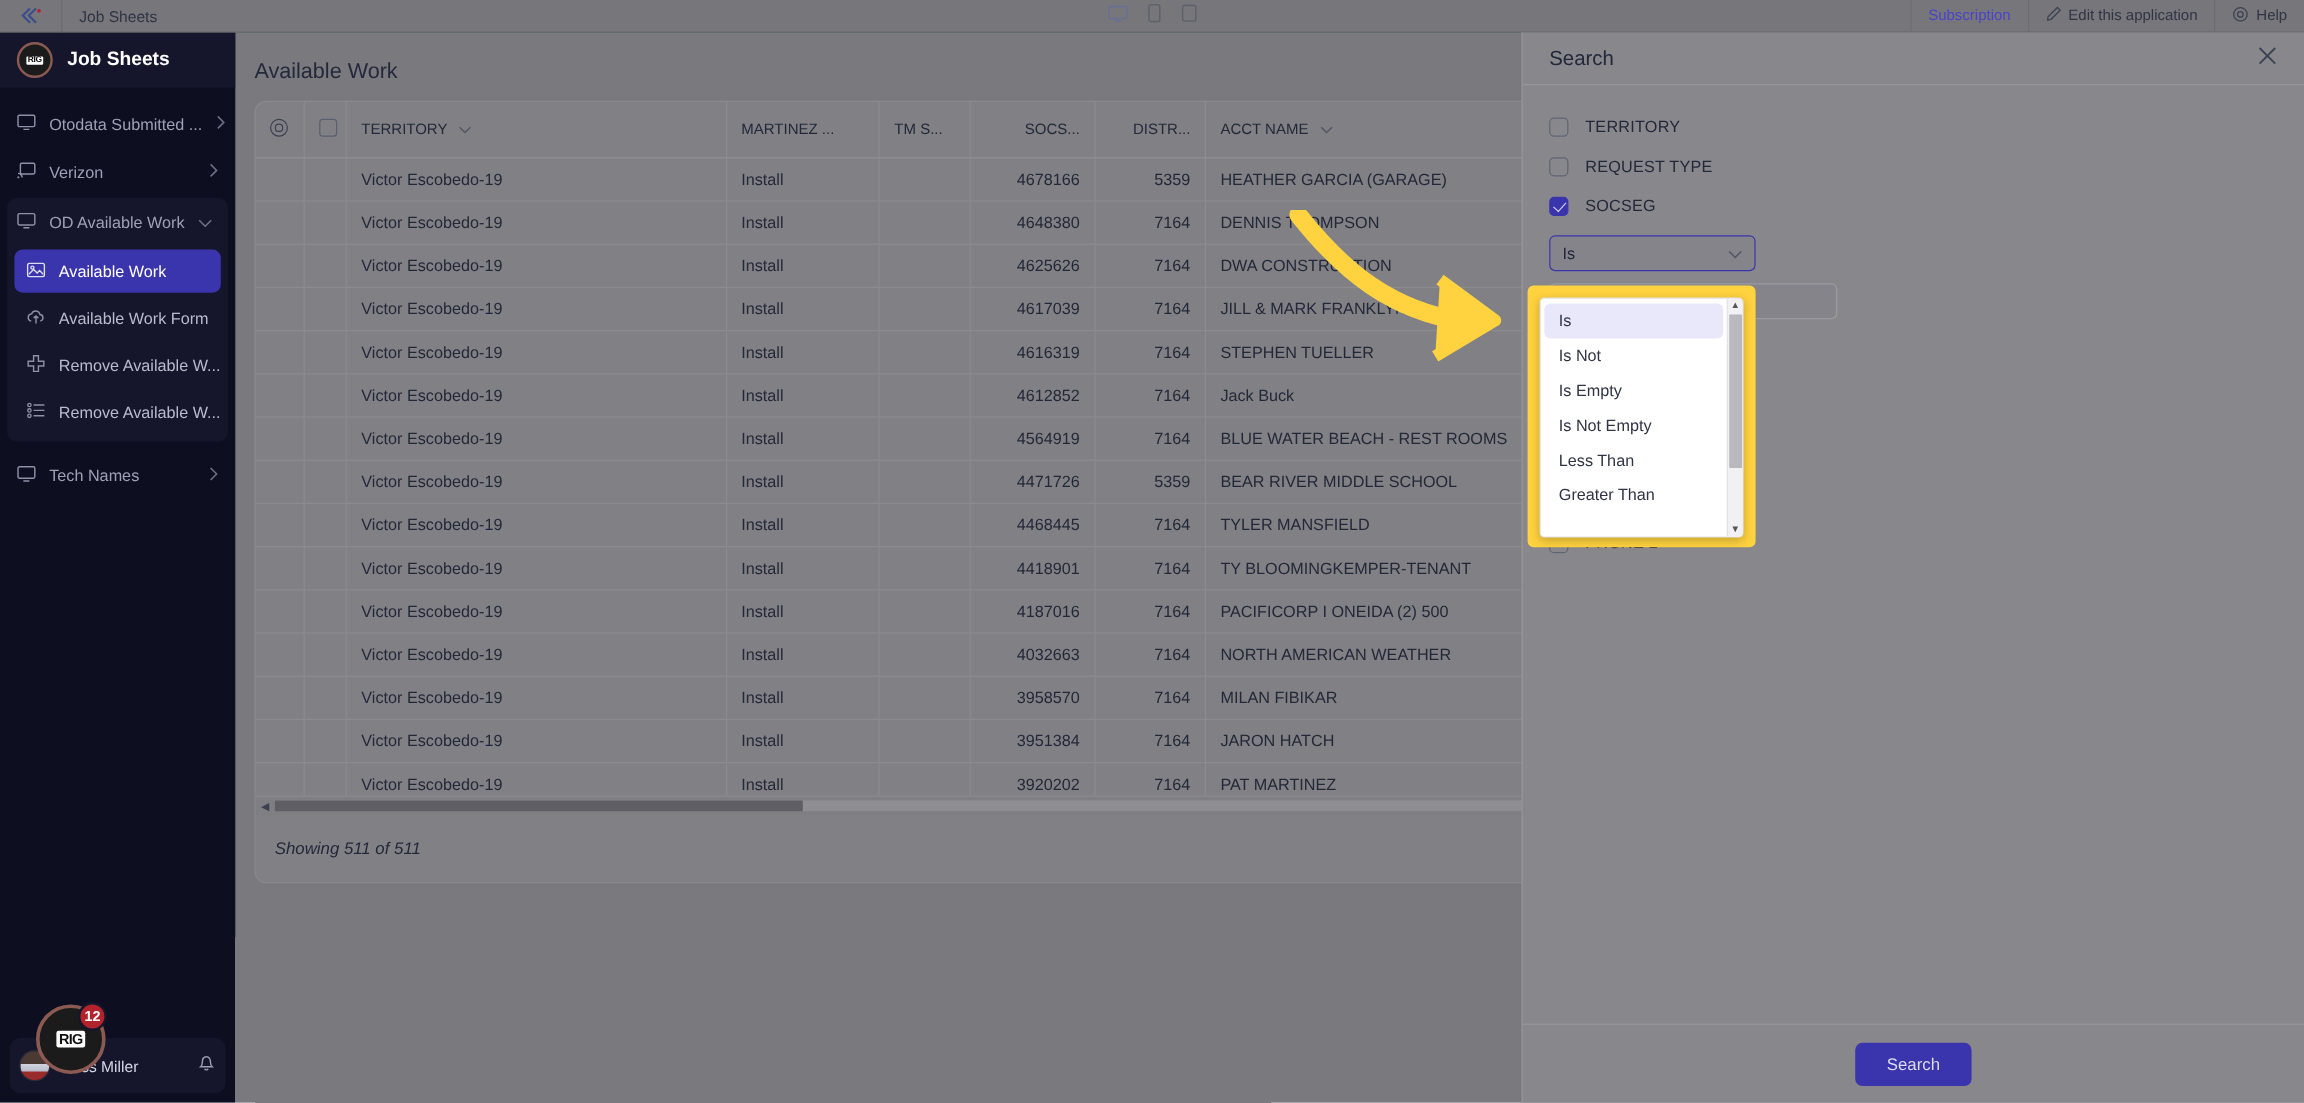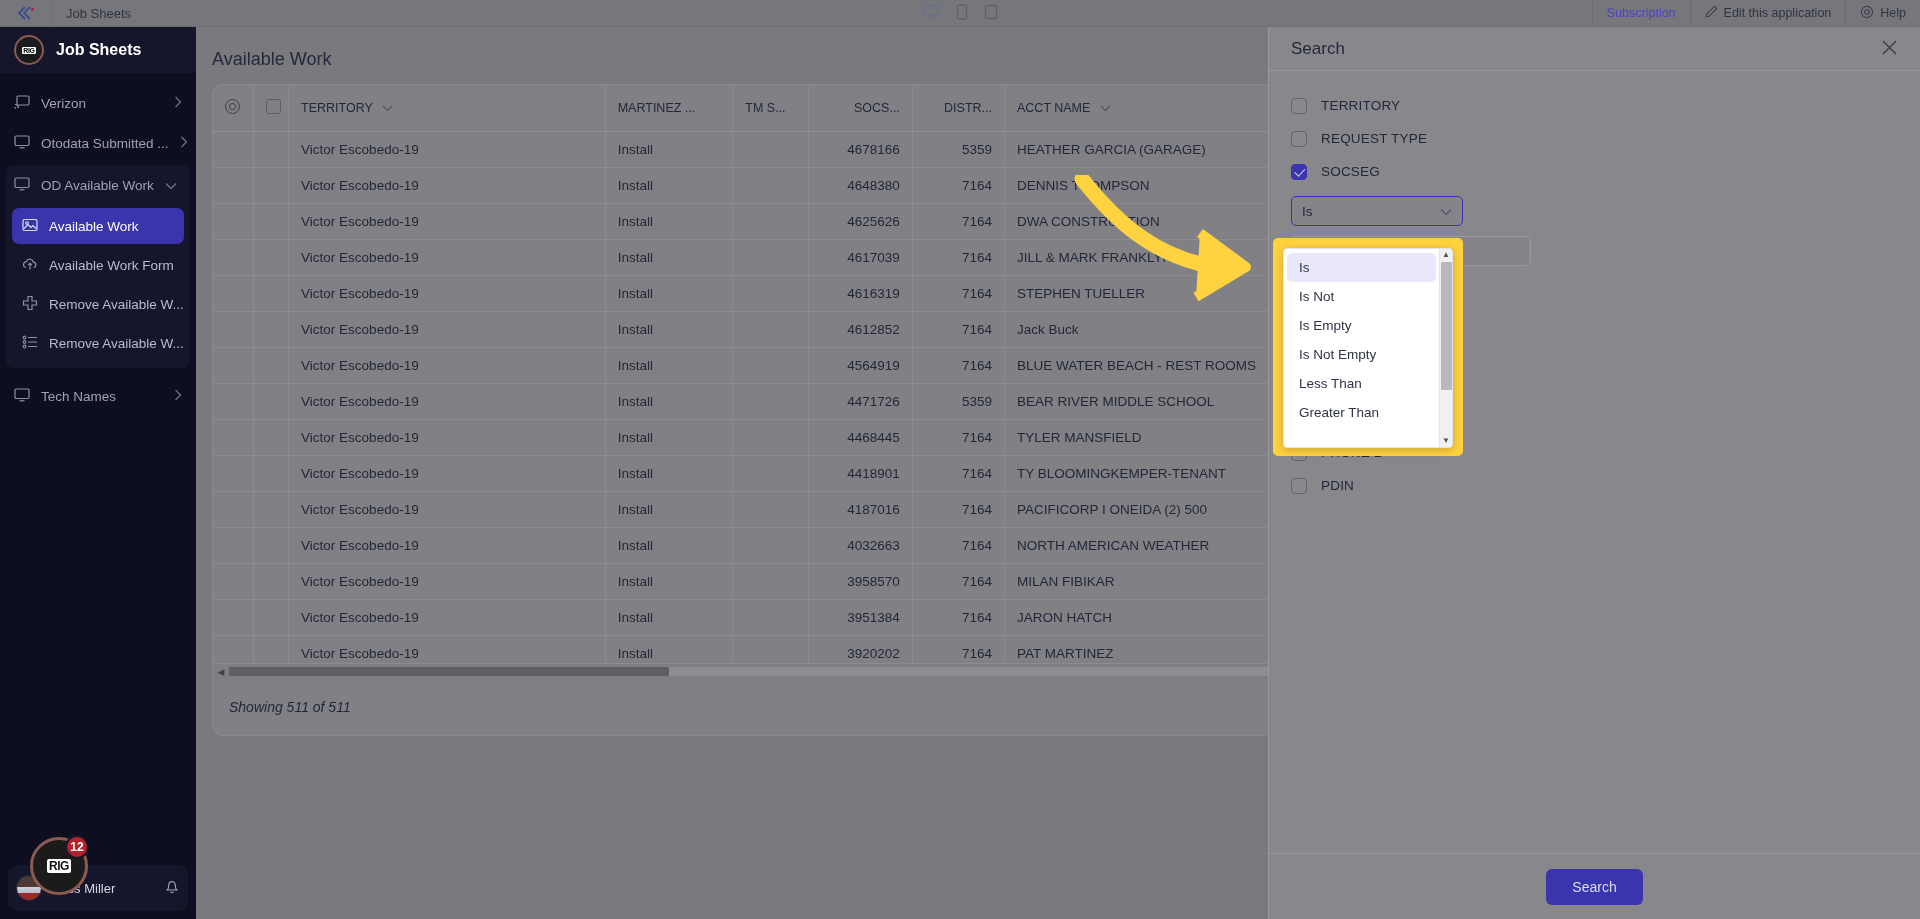--- a/index.html
+++ b/index.html
@@ -339,41 +339,41 @@
         <span class="rigmark">RIG</span>
       </div>
       <div class="sb-title">Job Sheets</div>
     </div>
 
     <div class="sb-nav">
 
       <div class="sb-item">
         <span>
           <svg width="16" height="14" viewBox="0 0 16 14">
+              <rect x="1" y="1" width="14" height="9.5" rx="1.2" fill="none" stroke="#8e90a6" stroke-width="1.2"></rect>
+              <path d="M5.5 12.8h5" stroke="#8e90a6" stroke-width="1.2"></path>
+            </svg>
+        </span>
+        <span>Otodata Submitted ...</span>
+        <span class="chev">
+          <svg width="8" height="12" viewBox="0 0 8 12">
+              <path d="M1.5 1 L6.5 6 L1.5 11" fill="none" stroke="#8e90a6" stroke-width="1.3"></path>
+            </svg>
+        </span>
+      </div>
+
+      <div class="sb-item">
+        <span>
+          <svg width="16" height="14" viewBox="0 0 16 14">
               <rect x="3" y="1" width="12" height="9" rx="1.2" fill="none" stroke="#8e90a6" stroke-width="1.2"></rect>
               <path d="M1 9.5a3.5 3.5 0 0 1 3.5 3.5" fill="none" stroke="#8e90a6" stroke-width="1.2"></path>
               <circle cx="1.3" cy="12.8" r=".9" fill="#8e90a6"></circle>
             </svg>
         </span>
         <span>Verizon</span>
-        <span class="chev">
-          <svg width="8" height="12" viewBox="0 0 8 12">
-              <path d="M1.5 1 L6.5 6 L1.5 11" fill="none" stroke="#8e90a6" stroke-width="1.3"></path>
-            </svg>
-        </span>
-      </div>
-
-      <div class="sb-item">
-        <span>
-          <svg width="16" height="14" viewBox="0 0 16 14">
-              <rect x="1" y="1" width="14" height="9.5" rx="1.2" fill="none" stroke="#8e90a6" stroke-width="1.2"></rect>
-              <path d="M5.5 12.8h5" stroke="#8e90a6" stroke-width="1.2"></path>
-            </svg>
-        </span>
-        <span>Otodata Submitted ...</span>
         <span class="chev">
           <svg width="8" height="12" viewBox="0 0 8 12">
               <path d="M1.5 1 L6.5 6 L1.5 11" fill="none" stroke="#8e90a6" stroke-width="1.3"></path>
             </svg>
         </span>
       </div>
 
       <div class="sb-group">
         <div class="sb-item">
           <span>
@@ -770,24 +770,20 @@
             <span class="lbl">SITE NOTES</span>
           </div>
           <div class="sp-row">
             <span class="cb"></span>
             <span class="lbl">PHONE 1</span>
           </div>
           <div class="sp-row">
             <span class="cb"></span>
             <span class="lbl">PHONE 2</span>
           </div>
-          <div class="sp-row">
-            <span class="cb"></span>
-            <span class="lbl">PDIN</span>
-          </div>
         </div>
     </div>
 
     <div class="sp-foot">
       <button class="sp-search-btn">Search</button>
     </div>
   </div>
 
   <div class="dd-wrap">
     <div class="dd-highlight"></div>

